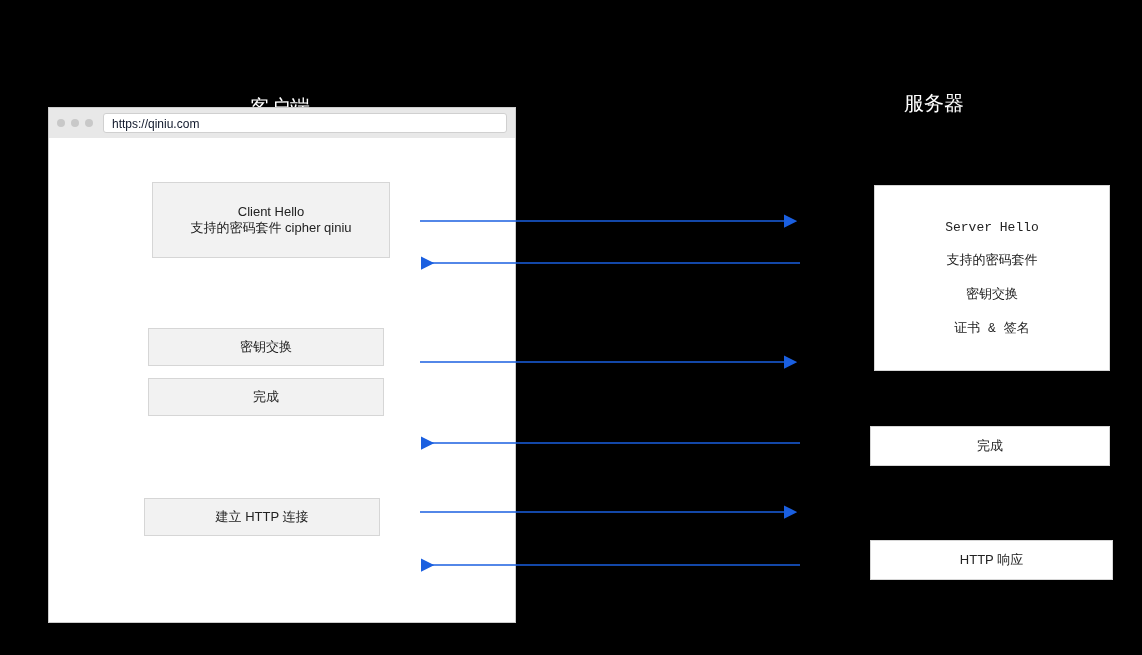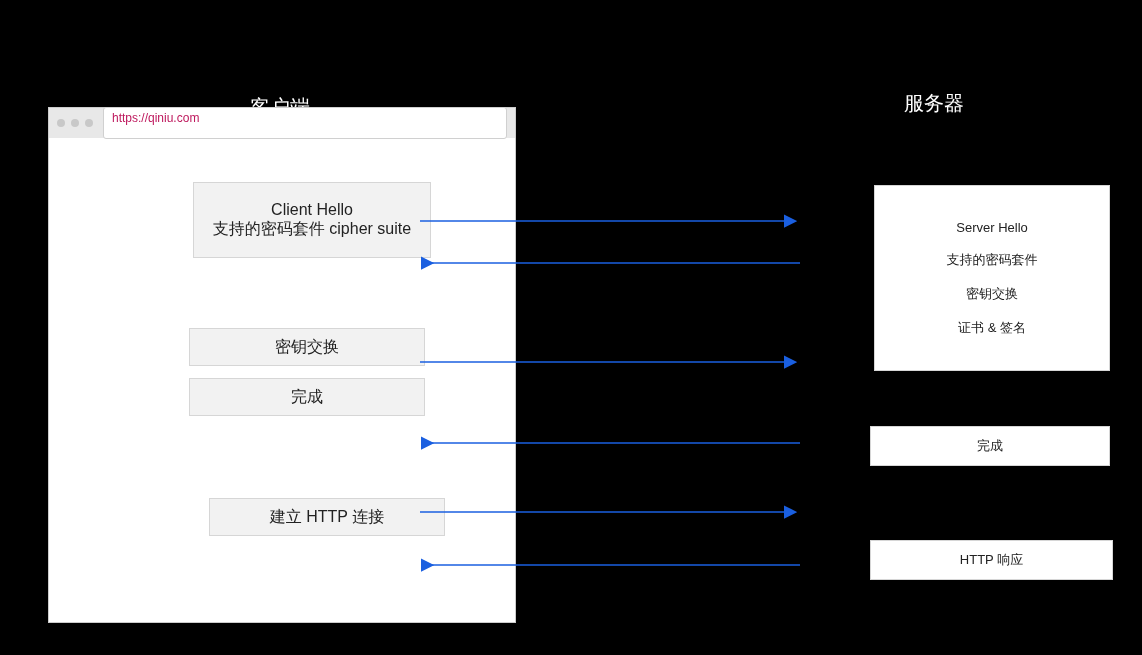--- a/index.html
+++ b/index.html
@@ -37,68 +37,67 @@
     align-items: center;
     padding: 0 8px;
     gap: 6px;
   }
   .dot {
     width: 8px; height: 8px; border-radius: 50%;
     background: #c8c8c8;
   }
   .url-bar {
     flex: 1;
-    height: 32px;
+    height: 20px;
     background: #fff;
     border: 1px solid #d0d0d0;
     border-radius: 3px;
     font-size: 12px;
-    color: #be185d;
+    color: #0f172a;
     padding: 2px 8px;
     line-height: 16px;
     margin-left: 4px;
   }
 
   .box {
     position: absolute;
     background: #f2f2f2;
     border: 1px solid #d6d6d6;
     color: #222;
-    font-size: 16px;
+    font-size: 13px;
     display: flex;
     flex-direction: column;
     align-items: center;
     justify-content: center;
     text-align: center;
     padding: 6px 8px;
-    margin-left: 41px;
   }
   .server-box {
     position: absolute;
     background: #fff;
     border: 1px solid #d6d6d6;
     color: #222;
     font-size: 13px;
     display: flex;
     flex-direction: column;
     align-items: center;
     justify-content: center;
     text-align: center;
     padding: 10px 8px;
     gap: 16px;
   }
 
   
   .c-hello   { top: 182px; left: 152px; width: 238px; height: 76px; }
   .c-keyx    { top: 328px; left: 148px; width: 236px; height: 38px; }
   .c-done    { top: 378px; left: 148px; width: 236px; height: 38px; }
-  .c-http    { top: 498px; left: 168px; width: 236px; height: 38px; }
+  .c-http    { top: 498px; left: 144px; width: 236px; height: 38px; }
 
   
-  .s-hello   { top: 185px; left: 874px; width: 236px; height: 186px; }
+  .s-hello   { top: 185px; left: 874px; width: 236px; height: 186px; font-family: Liberation Mono, monospace; }
   .s-done    { top: 426px; left: 870px; width: 240px; height: 40px; }
   .s-httpr   { top: 540px; left: 870px; width: 243px; height: 40px; }
 
   svg.arrows {
     position: absolute;
     top: 0; left: 0;
     width: 1142px;
     height: 655px;
     pointer-events: none;
   }
@@ -113,21 +112,21 @@
   <div class="browser-titlebar">
     <div class="dot"></div>
     <div class="dot"></div>
     <div class="dot"></div>
     <div class="url-bar">https://qiniu.com</div>
   </div>
 </div>
 
 <div class="box c-hello">
   <div>Client Hello</div>
-  <div>支持的密码套件 cipher suite</div>
+  <div>支持的密码套件 cipher qiniu</div>
 </div>
 <div class="box c-keyx">
   <span>密钥交换</span>
 </div>
 <div class="box c-done">
   <span>完成</span>
 </div>
 <div class="box c-http">
   <span>建立 HTTP 连接</span>
 </div>

